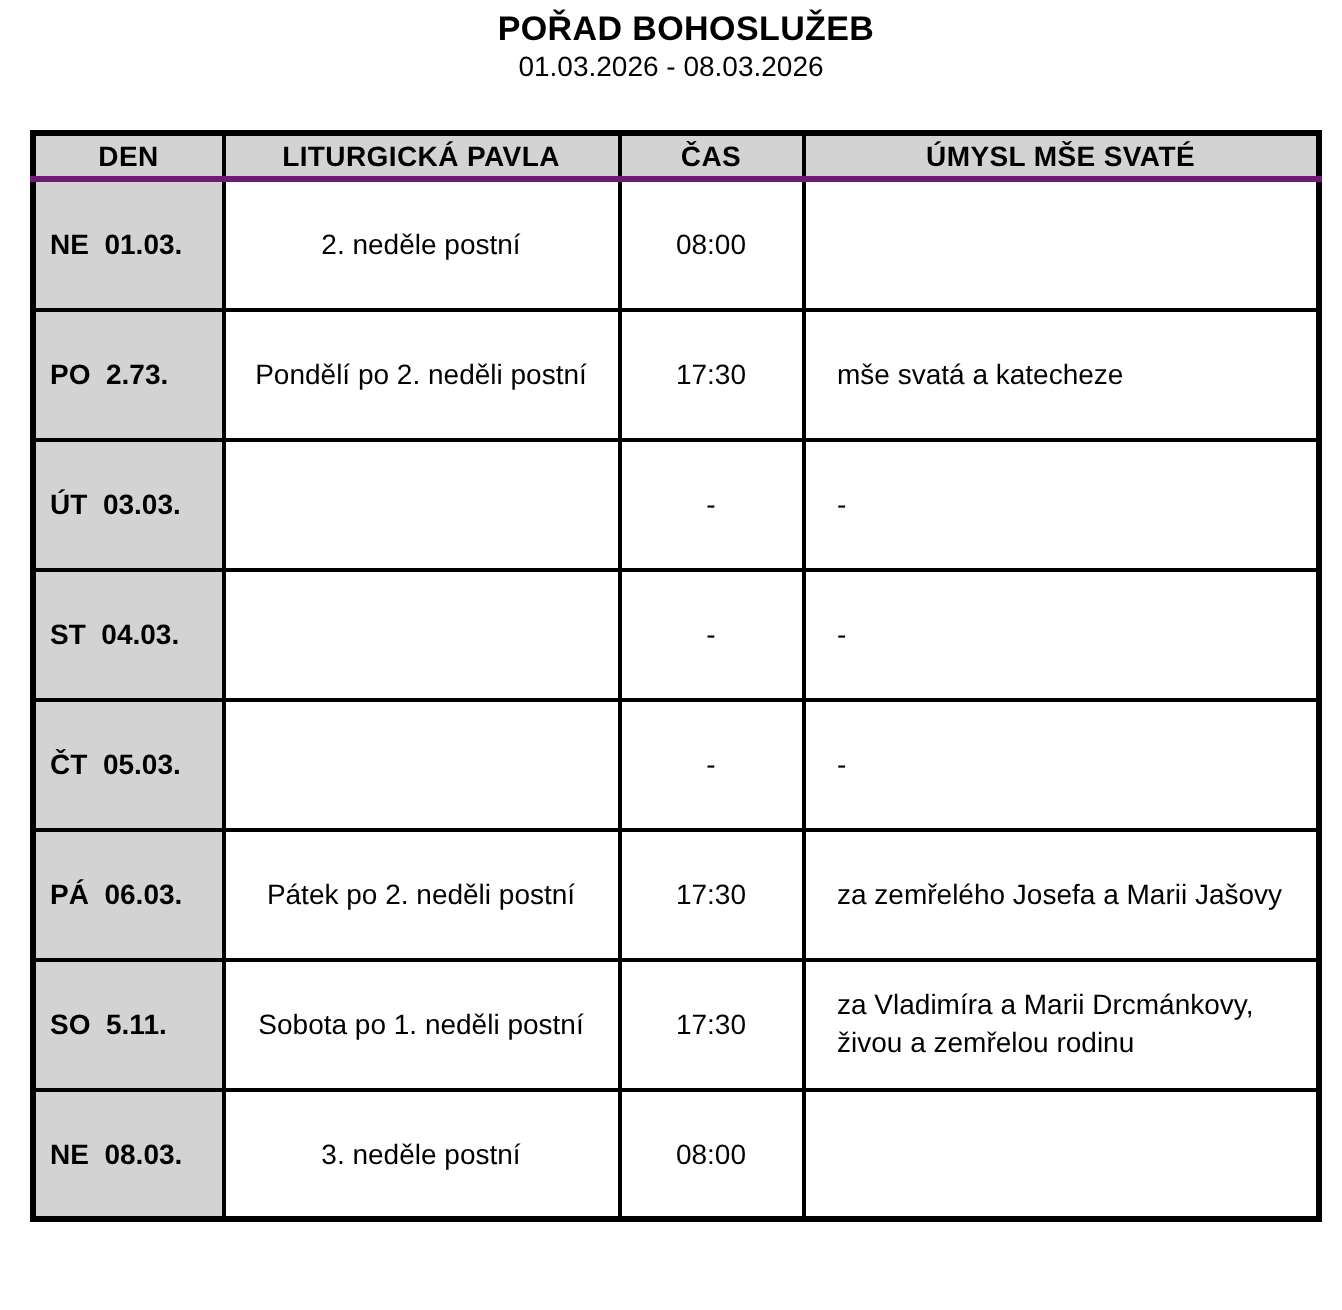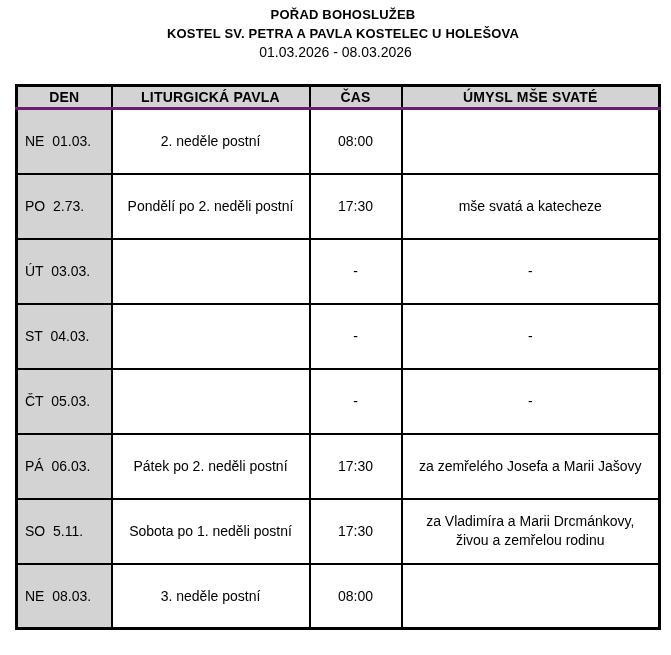--- a/index.html
+++ b/index.html
@@ -10,21 +10,21 @@
     height: 655px;
     font-family: "Liberation Sans", sans-serif;
     color: #000000;
     -webkit-font-smoothing: antialiased;
   }
   .doc-header {
     text-align: center;
     padding-top: 5px;
   }
   .doc-title, .doc-subtitle {
-    font-size: 13px;
+    font-size: 17px;
     font-weight: bold;
     line-height: 19px;
     letter-spacing: 0.2px;
     padding-left: 15px;
   }
   .doc-daterange {
     font-size: 14px;
     font-weight: normal;
     line-height: 18px;
   }
@@ -52,41 +52,40 @@
     text-align: center;
     border-bottom: 3px solid #701a75;
     letter-spacing: 0.2px;
     padding: 0;
   }
   table.schedule tbody tr {
     height: 65px;
   }
   td.den {
     background: #d3d3d3;
-    font-weight: normal;
+    font-weight: bold;
     text-align: left;
     padding-left: 7px;
     white-space: pre;
   }
   td.oslava, td.cas {
     text-align: center;
     padding: 0 4px;
   }
   td.umysl {
-    text-align: center;
+    text-align: left;
     padding: 0 16px;
     line-height: 19px;
   }
 </style>
 </head>
 <body>
 
 <div class="doc-header">
   <div class="doc-title">POŘAD BOHOSLUŽEB</div>
-  <div class="doc-subtitle">KOSTEL SV. PETRA A PAVLA KOSTELEC U HOLEŠOVA</div>
   <div class="doc-daterange">01.03.2026 - 08.03.2026</div>
 </div>
 
 <table class="schedule">
   <colgroup>
     <col class="c-den">
       <col class="c-osl">
       <col class="c-cas">
       <col class="c-umysl">
   </colgroup>

